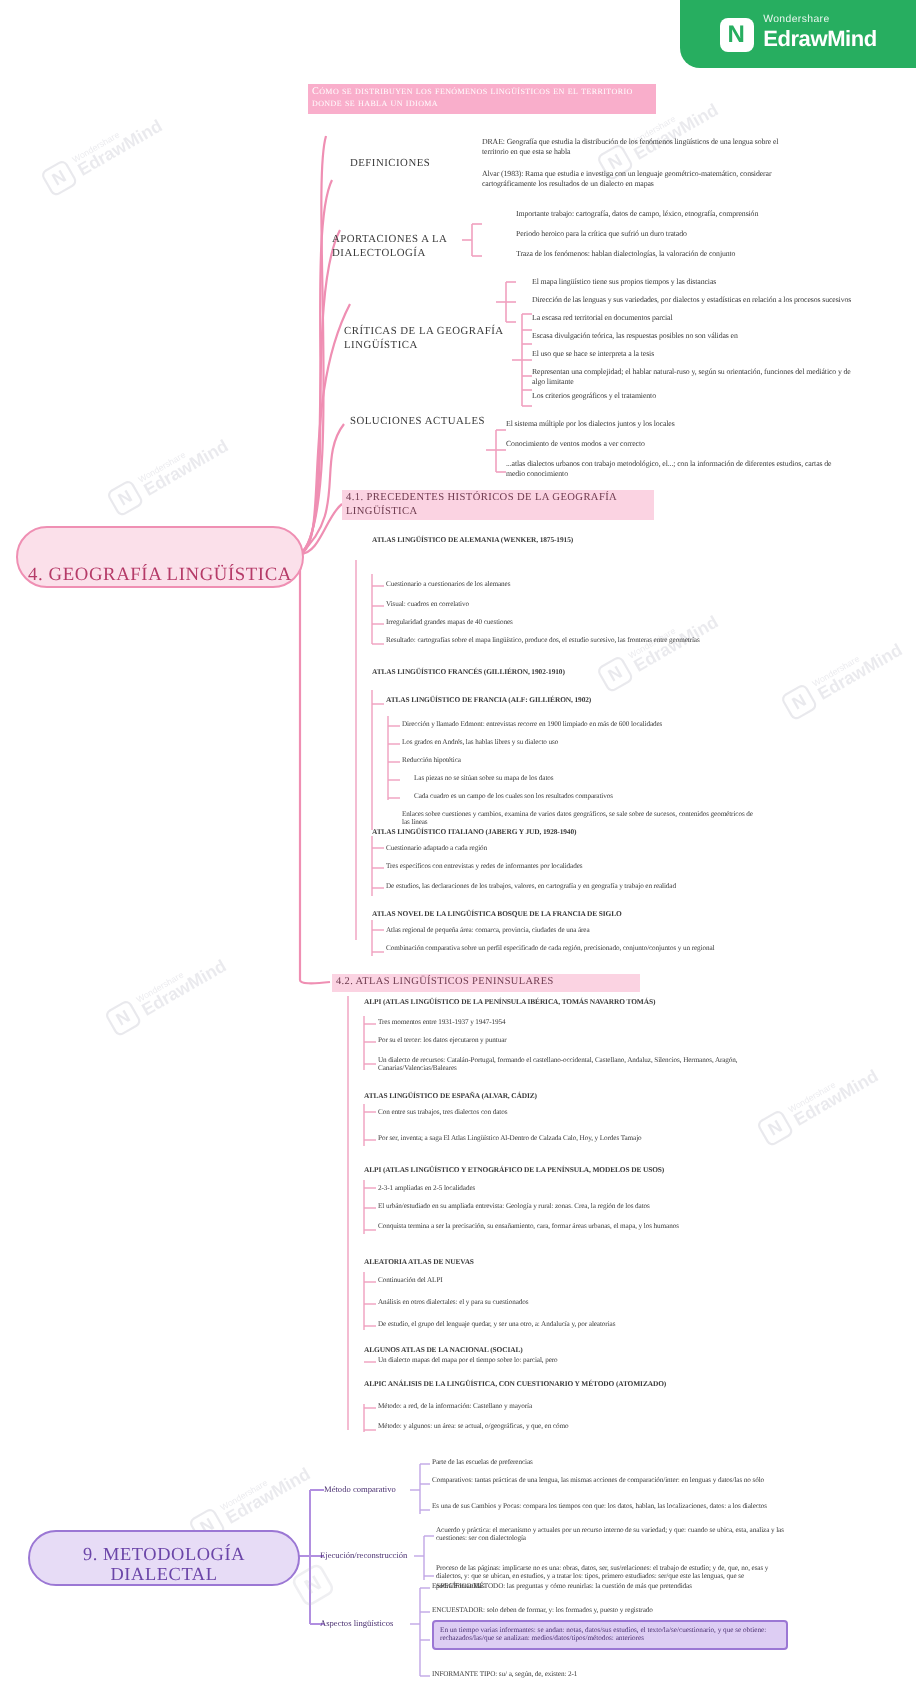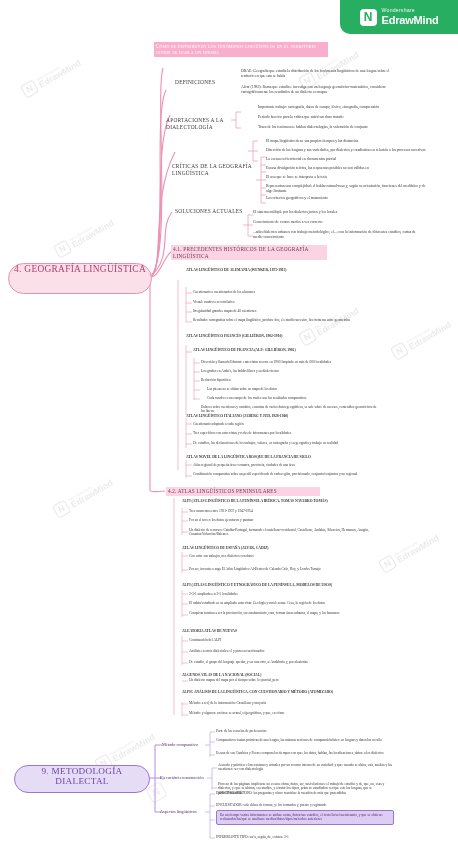--- a/index.html
+++ b/index.html
@@ -38,21 +38,21 @@
     width:11px;height:11px;border-radius:3px;border:1.2px solid #b9b9c6;
     display:flex;align-items:center;justify-content:center;
     font-family:"Liberation Sans",sans-serif;font-size:8px;color:#b9b9c6;font-weight:bold;
   }
   .wm .wm-t{display:flex;flex-direction:column;line-height:1;}
   .wm .wm-t1{font-family:"Liberation Sans",sans-serif;font-size:4px;color:#bdbdc8;}
   .wm .wm-t2{font-family:"Liberation Sans",sans-serif;font-size:8px;color:#bdbdc8;font-weight:bold;}
 
   
   .root{
-    position:absolute;border-radius:22px;display:flex;align-items:flex-start;justify-content:center;
+    position:absolute;border-radius:22px;display:flex;align-items:flex-end;justify-content:center;
     text-align:center;font-variant:small-caps;letter-spacing:.3px;
   }
   .root-pink{background:#fbe0ea;border:1.1px solid #ef8fb3;color:#b53b68;}
   .root-purple{background:#e7dcf6;border:1.1px solid #9b77d4;color:#6b45a8;}
 
   
   .hdr{
     position:absolute;font-variant:small-caps;letter-spacing:.2px;
     padding:1px 2px;line-height:1.25;
   }

